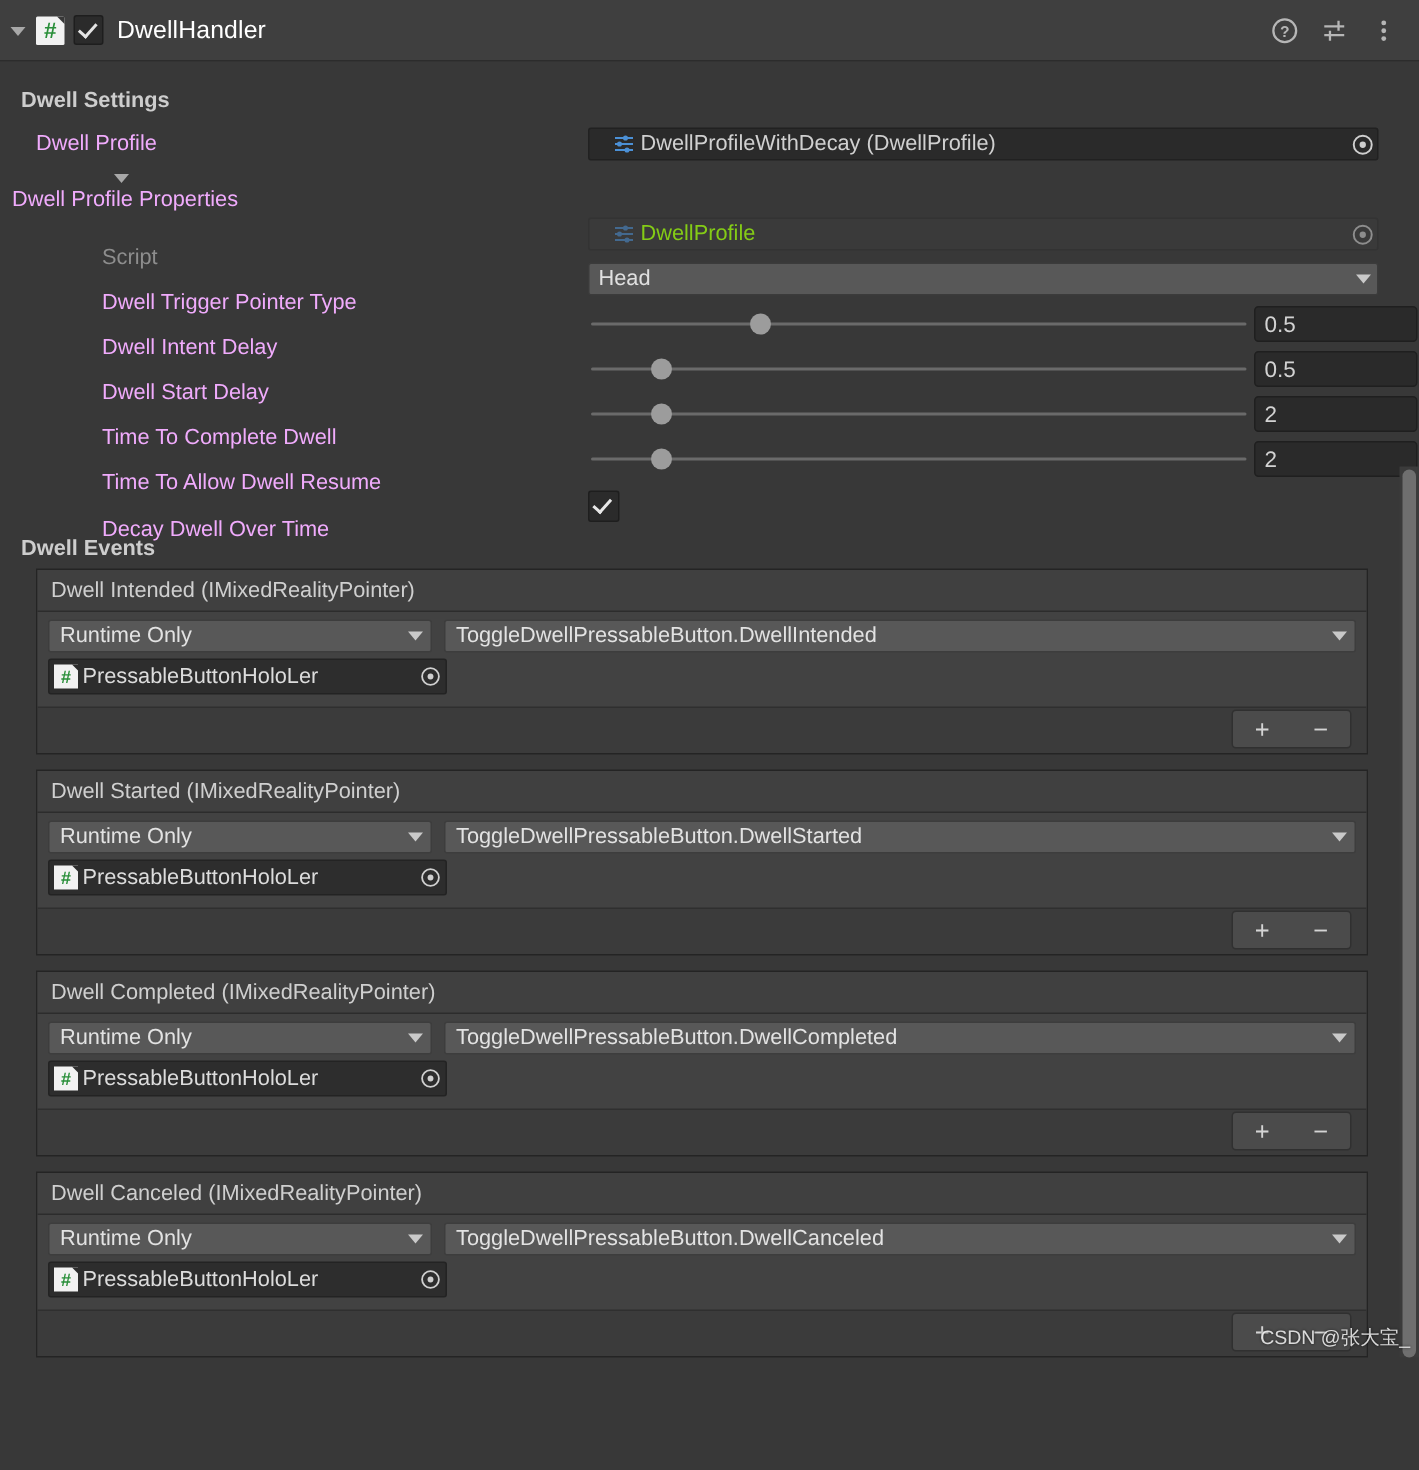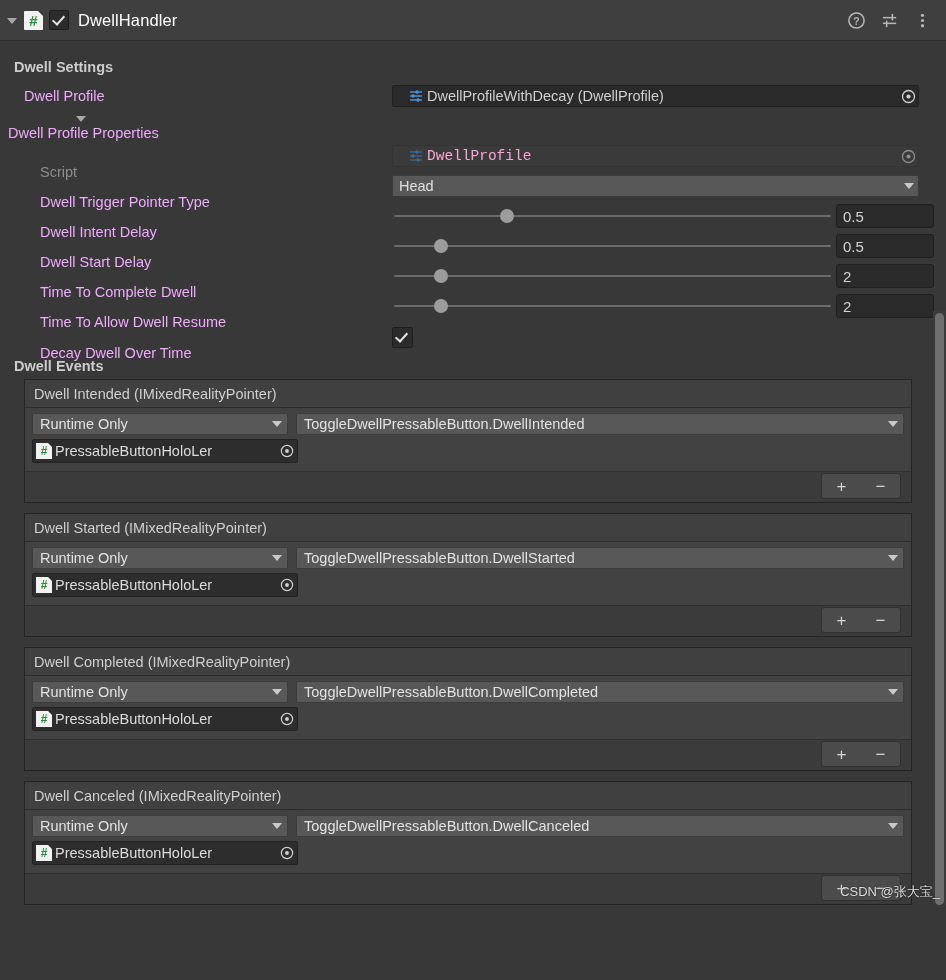--- a/index.html
+++ b/index.html
@@ -115,21 +115,21 @@
     height: 30px;
   }
   .row-label {
     color: #f0abfc;
     font-size: 14.5px;
     flex: 0 0 auto;
   }
   .row-label.dim { color: #8d8d8d; }
 
   .lbl-w-24 { width: 392px; padding-left: 24px; box-sizing: border-box; }
-  .lbl-w-48 { width: 392px; padding-left: 40px; box-sizing: border-box; margin-top: 31px; }
+  .lbl-w-48 { width: 392px; padding-left: 68px; box-sizing: border-box; margin-top: 31px; }
 
   
   .objfield {
     height: 22px;
     background: #2a2a2a;
     border: 1px solid #212121;
     border-radius: 2px;
     display: flex;
     align-items: center;
     box-sizing: border-box;
@@ -138,21 +138,21 @@
     padding-left: 12px;
   }
   .objfield.disabled { background: #3a3a3a; border-color: #333; }
   .objfield .obj-label {
     font-size: 14.5px;
     color: #d0d0d0;
     white-space: nowrap;
     overflow: hidden;
     padding-left: 3px;
   }
-  .objfield.disabled .obj-label { color: #f9a8d4; font-family: Liberation Mono, monospace; }
+  .objfield.disabled .obj-label { color: #84cc16; }
   .so-icon { width: 16px; height: 16px; margin-left: 3px; flex: 0 0 auto; display:block; }
   .picker {
     margin-left: auto;
     width: 20px; height: 20px;
     flex: 0 0 auto;
     display: flex; align-items: center; justify-content: center;
   }
   .picker svg { display:block; }
 
   
@@ -193,21 +193,21 @@
   }
   .slider-thumb {
     position: absolute;
     top: 4px;
     width: 14px; height: 14px;
     border-radius: 50%;
     background: #9c9c9c;
     transform: translateX(-7px);
   }
   .numfield {
-    width: 98px;
+    width: 109px;
     height: 24px;
     background: #2a2a2a;
     border: 1px solid #1f1f1f;
     border-radius: 3px;
     color: #d2d2d2;
     font-size: 15px;
     display: flex;
     align-items: center;
     padding-left: 6px;
     box-sizing: border-box;

